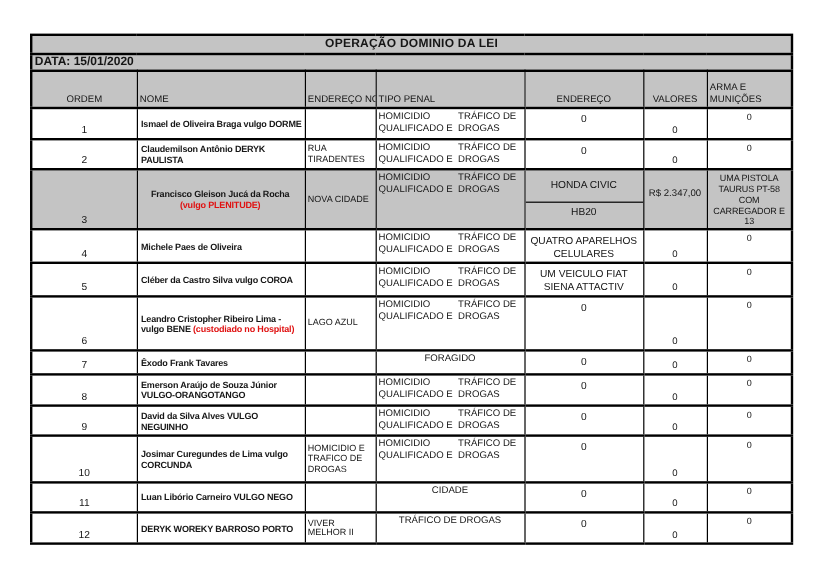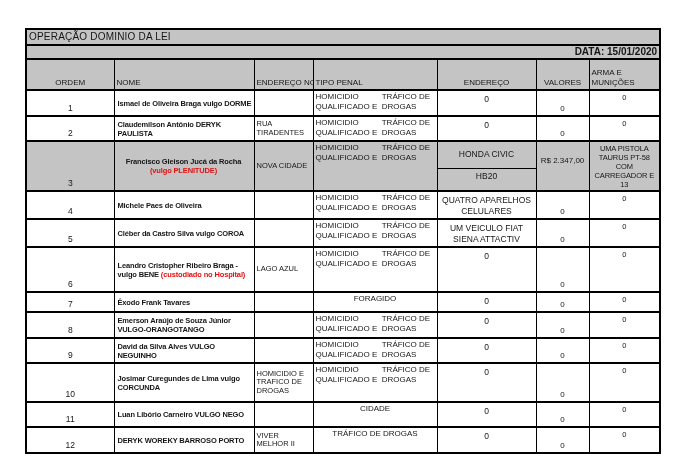--- a/index.html
+++ b/index.html
@@ -9,25 +9,25 @@
   }
   .sheet{position:absolute;left:25px;top:28px;}
   table{border-collapse:collapse;table-layout:fixed;width:634px;border:2px solid #000;}
   td{
     border:1px solid #000;border-top-width:2px;border-bottom-width:2px;
     padding:1px 2px;font-size:8.5px;color:#161616;overflow:hidden;vertical-align:middle;
     word-wrap:break-word;
   }
   
   .title-row td{
-    background:var(--gray);font-weight:normal;font-size:10px;
+    background:var(--gray);text-align:center;font-weight:bold;font-size:10px;
     height:12px;line-height:12px;letter-spacing:.2px;margin-top:32px;
   }
   .date-row td{
-    background:var(--gray);text-align:right;font-weight:bold;font-size:10px;
+    background:var(--gray);text-align:left;font-weight:bold;font-size:10px;
     height:10px;line-height:10px;margin-top:12px;
   }
   .header-row td{
     background:var(--gray);vertical-align:bottom;font-size:8px;height:27px;line-height:1.25;
   }
   .h-center{text-align:center;}
   .h-nowrap{white-space:nowrap;}
   
   .c-ordem{text-align:center;vertical-align:bottom;font-size:8.5px;padding-bottom:2px;}
   .c-nome{font-weight:bold;font-size:7.5px;letter-spacing:-0.15px;line-height:1.2;vertical-align:middle;padding-left:3px;}
@@ -154,21 +154,21 @@
               <span>HOMICIDIO QUALIFICADO E</span>
               <span>TRÁFICO DE DROGAS</span>
             </div>
           </td>
           <td class="c-veic">UM VEICULO  FIAT SIENA ATTACTIV</td>
           <td class="c-val">0</td>
           <td class="c-arma">0</td>
         </tr>
         <tr style="height: 45px;">
           <td class="c-ordem">6</td>
-          <td class="c-nome"><span>Leandro Cristopher Ribeiro Braga - vulgo BENE </span><span class="red">(custodiado no Hospital)</span></td>
+          <td class="c-nome"><span>Leandro Cristopher Ribeiro Lima - vulgo BENE </span><span class="red">(custodiado no Hospital)</span></td>
           <td class="c-end">LAGO AZUL</td>
           <td class="c-tipo">
             <div class="tipo-wrap" style="height: 40px;">
               <span>HOMICIDIO QUALIFICADO E</span>
               <span>TRÁFICO DE DROGAS</span>
             </div>
           </td>
           <td class="c-veic">0</td>
           <td class="c-val">0</td>
           <td class="c-arma">0</td>

